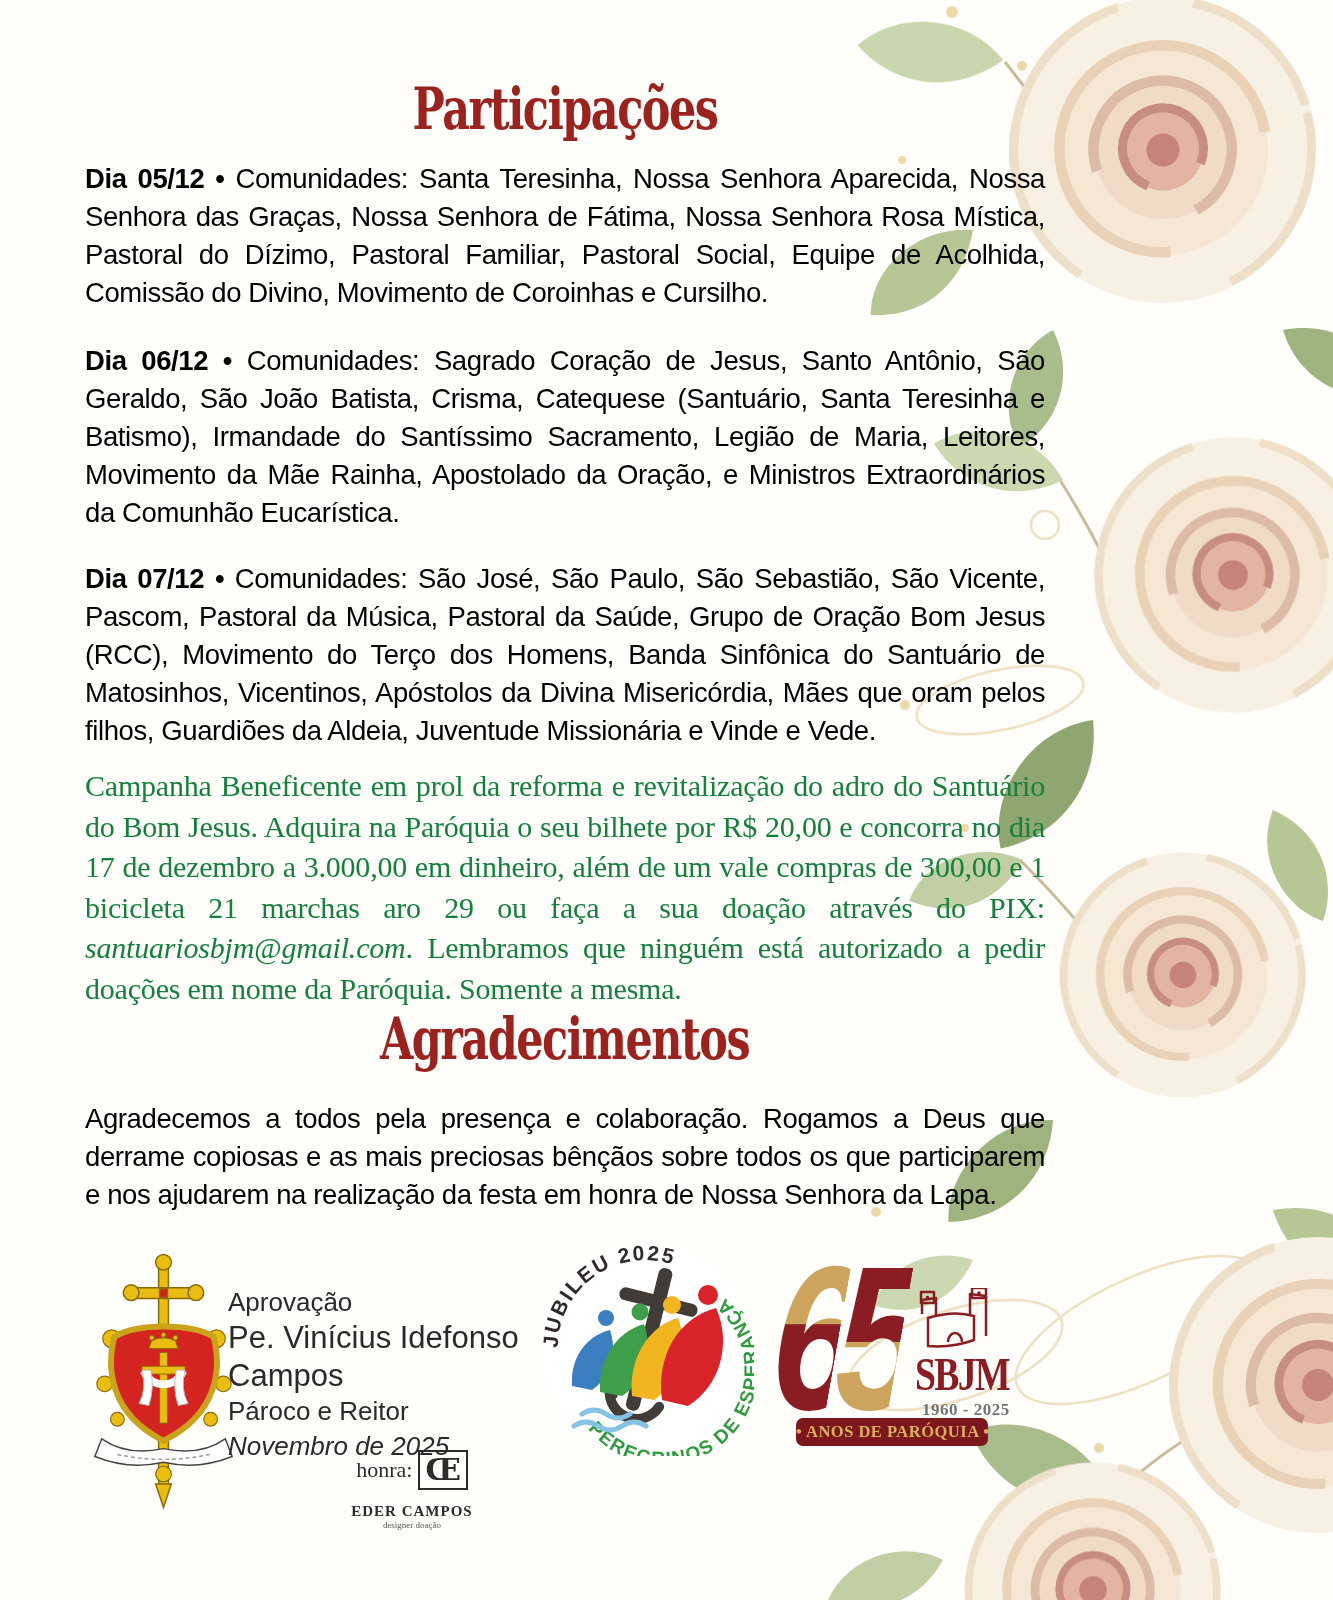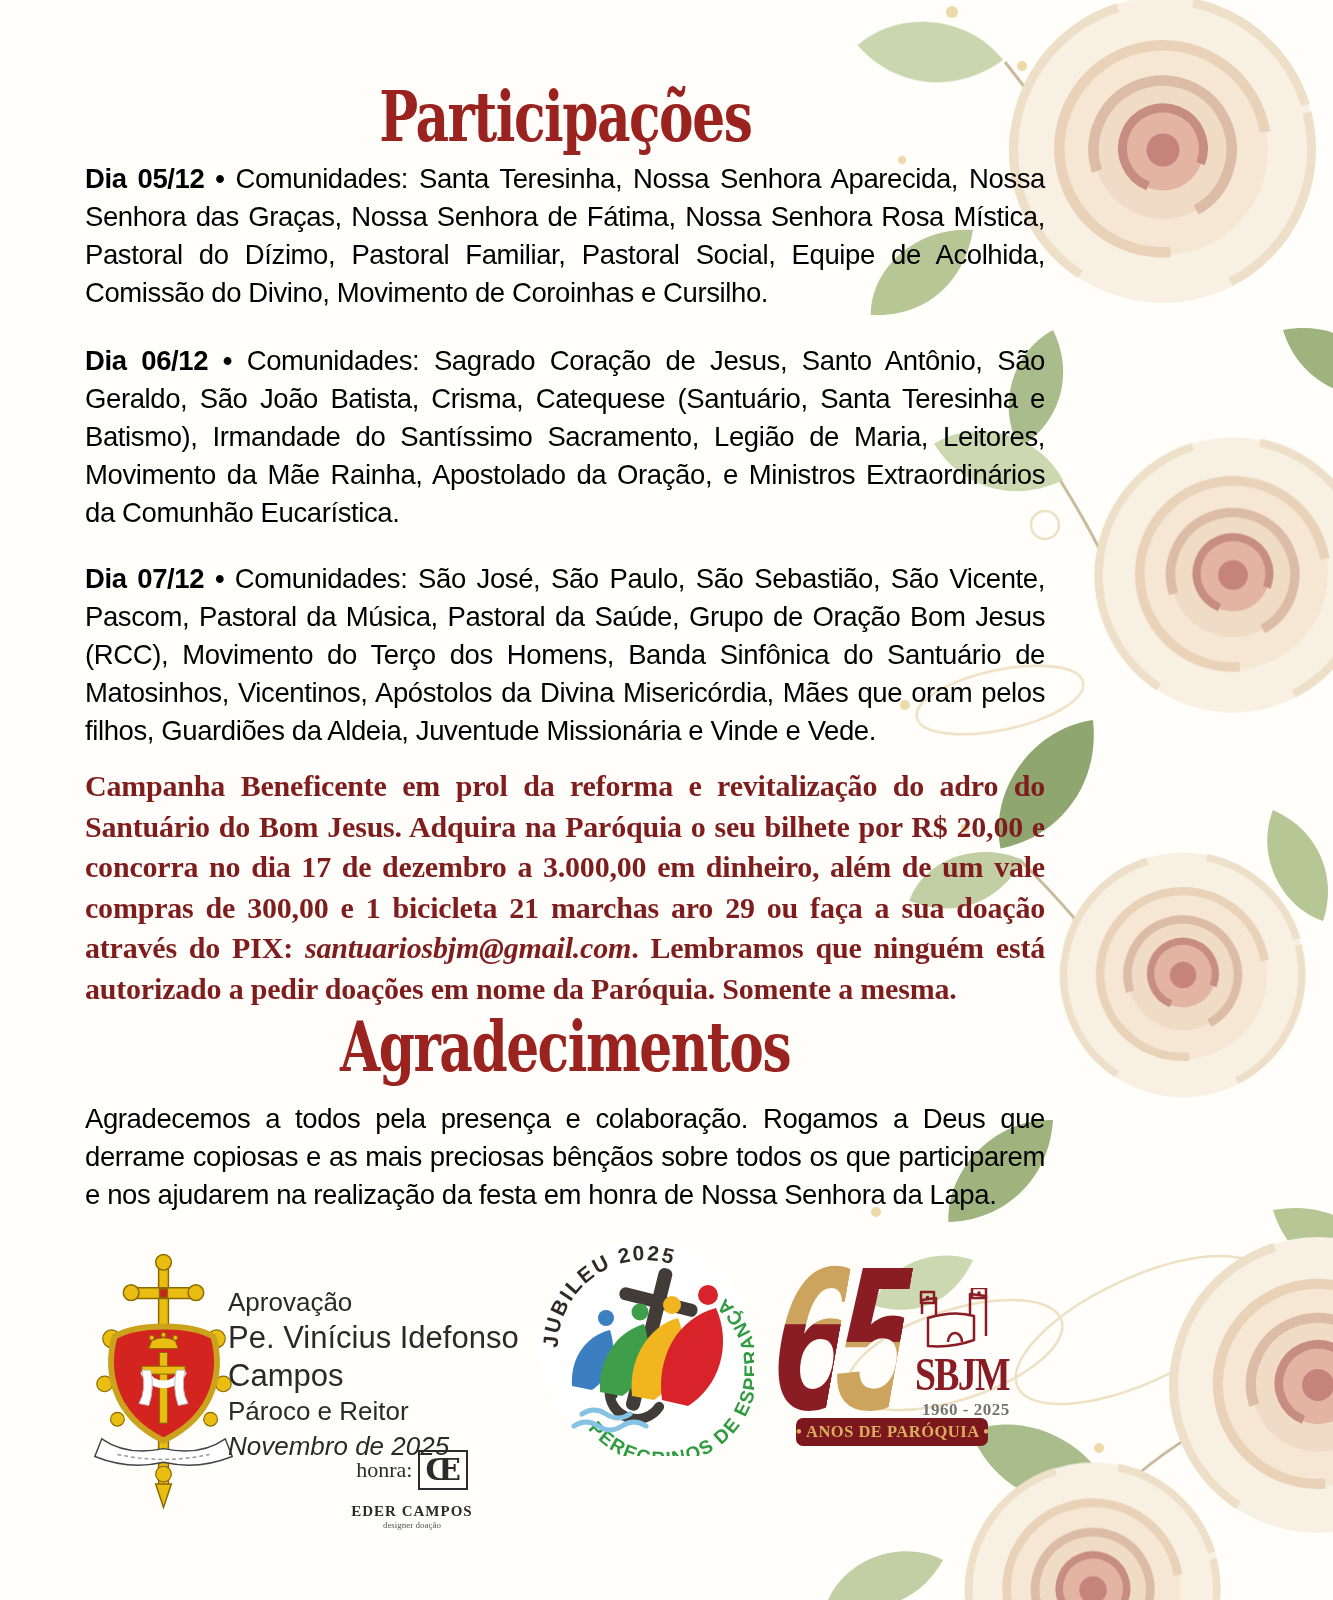--- a/index.html
+++ b/index.html
@@ -5,30 +5,30 @@
   html,body{margin:0;padding:0;background:#e8e8e8;}
   .page{
     position:relative;width:1333px;height:1600px;margin:0 auto;
     background:#fffefa;overflow:hidden;
     font-family:"Liberation Sans",sans-serif;color:#1b1b1b;
   }
   .layer{position:absolute;left:0;top:0;z-index:0;pointer-events:none;}
   .tblock{position:absolute;left:85px;width:960px;z-index:2;margin:0;}
   .gothic{
     text-align:center;font-family:"DejaVu Serif",serif;font-weight:bold;
-    color:#9b231f;font-size:70px;line-height:70px;white-space:nowrap;margin-top:8px;
+    color:#9b231f;font-size:58px;line-height:70px;white-space:nowrap;
   }
   .gothic>span{display:inline-block;transform:scaleX(.74);transform-origin:center;letter-spacing:-2px;}
   .body-p{
     font-size:27.5px;line-height:38px;text-align:justify;letter-spacing:-.4px;
     color:#000000;
   }
   .body-p strong{font-weight:bold;}
   .campaign{
-    font-family:"Liberation Serif",serif;font-weight:bold;color:#7f1d1d;
+    font-family:"Liberation Serif",serif;font-weight:normal;color:#15803d;
     font-size:30px;line-height:40.5px;text-align:justify;letter-spacing:-.2px;
   }
   .campaign .pix{font-style:italic;}
   
   .coat{position:absolute;left:88px;top:1244px;z-index:2;}
   .approval{
     position:absolute;left:228px;top:1286px;width:334px;z-index:2;
     text-align:left;color:#2a2a2a;
   }
   .approval .a1{font-size:26px;line-height:33px;}

